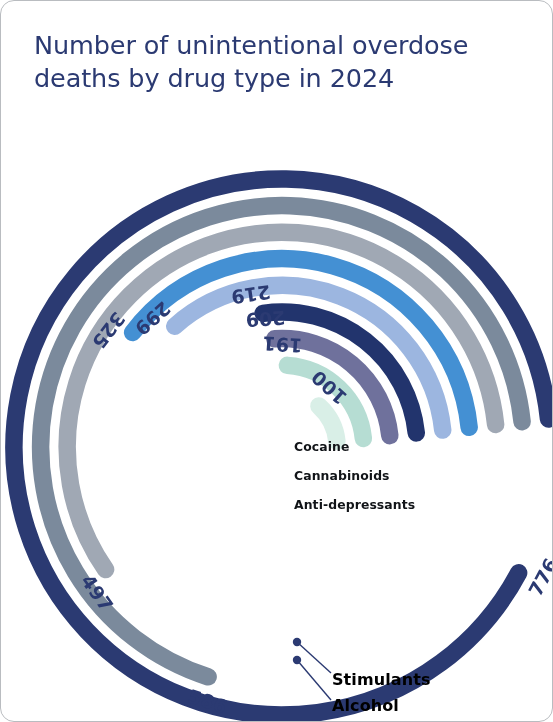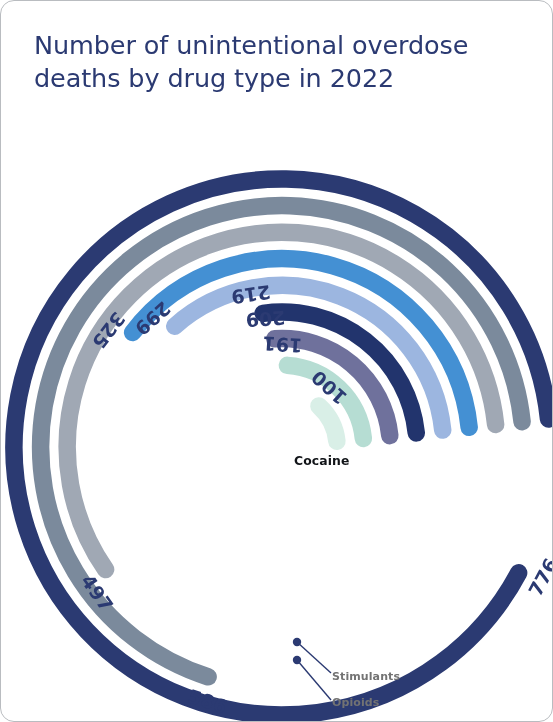--- a/index.html
+++ b/index.html
@@ -28,44 +28,44 @@
   }
   #chart-area{
     position:absolute;left:0;top:0;width:553px;height:722px;
   }
   svg{display:block;}
   .legend{
     position:absolute;left:293px;top:438px;width:250px;
   }
   .legend-item{
     height:29.2px;
-    display:flex;align-items:flex-end;
+    display:flex;align-items:flex-start;
   }
   .legend-label{
     font-size:12.4px;
     font-weight:700;
     color:#111418;
     letter-spacing:0.1px;
     white-space:nowrap;
   }
   .callout-label{
     position:absolute;
-    font-size:11px;font-weight:700;color:#737373;
+    font-size:16px;font-weight:700;color:#000000;
     letter-spacing:0.1px;white-space:nowrap;
   }
   #cl-stimulants{left:331px;top:669px;}
   #cl-opioids{left:331px;top:695px;}
 </style>
 </head>
 <body>
 
 <div id="card">
 
   <div id="title">Number of unintentional overdose
-deaths by drug type in 2022</div>
+deaths by drug type in 2024</div>
 
   <div id="chart-area">
     <svg id="arcs-svg" width="553" height="722" viewBox="0 0 553 722">
         <path d="M 547.5318679586973 417.9863718442689 A 268 268 0 1 0 517.6299548861924 571.8183788266188" fill="none" stroke="#2b3a72" stroke-width="17.5" stroke-linecap="round"></path>
         <path d="M 521.0775855419012 420.7668289671885 A 241.4 241.4 0 1 0 207.12658123342604 675.8187938349221" fill="none" stroke="#7b8a9c" stroke-width="17.5" stroke-linecap="round"></path>
         <path d="M 494.6233031251051 423.54728609010806 A 214.8 214.8 0 1 0 104.59840298748273 568.5622966961433" fill="none" stroke="#a0a8b4" stroke-width="17.5" stroke-linecap="round"></path>
         <path d="M 468.16902070830906 426.32774321302765 A 188.2 188.2 0 0 0 131.62392983064476 331.51843091239596" fill="none" stroke="#4490d3" stroke-width="17.5" stroke-linecap="round"></path>
         <path d="M 441.71473829151296 429.10820033594723 A 161.6 161.6 0 0 0 173.68669517602555 325.1761008419413" fill="none" stroke="#9cb6e0" stroke-width="17.5" stroke-linecap="round"></path>
         <path d="M 415.26045587471685 431.88865745886676 A 135 135 0 0 0 262.2056178219601 312.3146560069288" fill="none" stroke="#22346d" stroke-width="17.5" stroke-linecap="round"></path>
         <path d="M 388.8061734579208 434.66911458178635 A 108.39999999999998 108.39999999999998 0 0 0 273.8129899558149 337.8385147724719" fill="none" stroke="#6f719c" stroke-width="17.5" stroke-linecap="round"></path>
@@ -86,18 +86,24 @@
         <circle cx="296" cy="641" r="4.2" fill="#2b3a72"></circle>
         <line x1="296" y1="659" x2="330" y2="699" stroke="#2b3a72" stroke-width="1.4"></line>
         <circle cx="296" cy="659" r="4.2" fill="#2b3a72"></circle>
       </svg>
   </div>
 
   <div class="legend">
     <div class="legend-item">
       <span class="legend-label">Cocaine</span>
     </div>
+    <div class="legend-item">
+      <span class="legend-label">Cannabinoids</span>
+    </div>
+    <div class="legend-item">
+      <span class="legend-label">Anti-depressants</span>
+    </div>
   </div>
 
   <div class="callout-label" id="cl-stimulants">Stimulants</div>
-  <div class="callout-label" id="cl-opioids">Opioids</div>
+  <div class="callout-label" id="cl-opioids">Alcohol</div>
 
 </div>
 
 </body></html>

